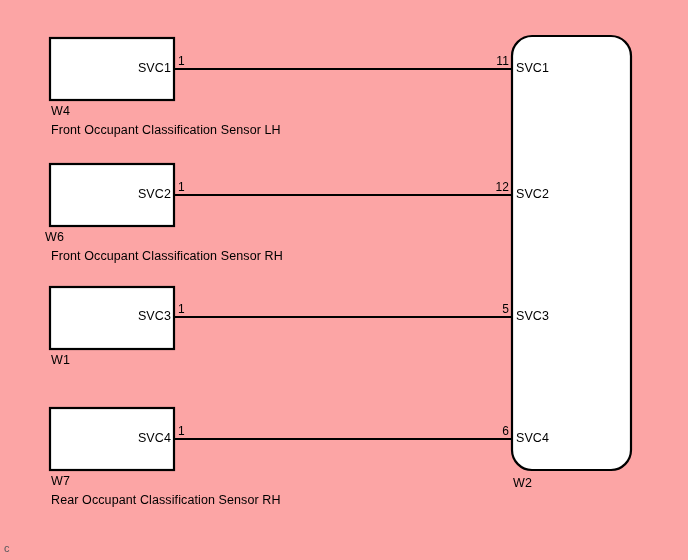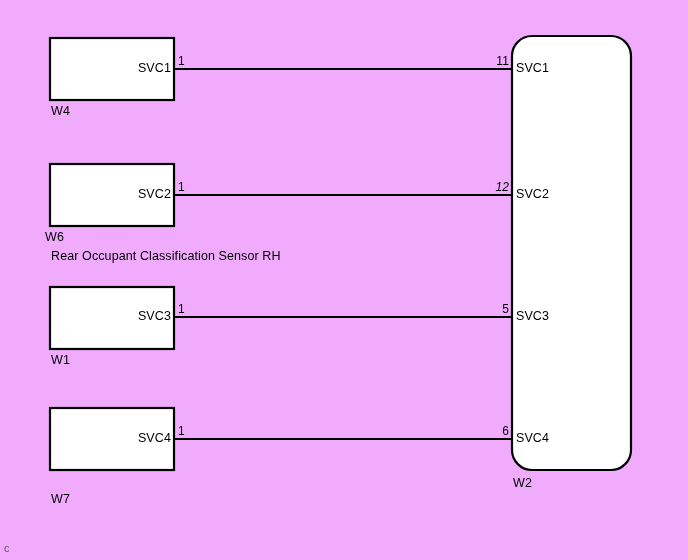--- a/index.html
+++ b/index.html
@@ -4,21 +4,21 @@
 <style>
   html, body {
     margin: 0;
     padding: 0;
     background: #ffffff;
   }
   #diagram-root {
     position: relative;
     width: 688px;
     height: 560px;
-    background: #f0abfc;
+    background: #fca5a5;
     font-family: "Liberation Sans", sans-serif;
     color: #000000;
     overflow: hidden;
   }
   .svg-layer {
     position: absolute;
     left: 0;
     top: 0;
     width: 688px;
     height: 560px;
@@ -83,38 +83,40 @@
 
     <line class="wire" x1="174" y1="69" x2="512" y2="69"></line>
     <line class="wire" x1="174" y1="195" x2="512" y2="195"></line>
     <line class="wire" x1="174" y1="317" x2="512" y2="317"></line>
     <line class="wire" x1="174" y1="439" x2="512" y2="439"></line>
   </svg>
 
   <div class="txt label-terminal right-align" style="left:171px; top:62px;">SVC1</div>
   <div class="txt label-pin" style="left:178px; top:55px;">1</div>
   <div class="txt label-code" style="left:51px; top:105px;">W4</div>
+  <div class="txt label-desc" style="left:51px; top:124px;">Front Occupant Classification Sensor LH</div>
 
   <div class="txt label-terminal right-align" style="left:171px; top:188px;">SVC2</div>
   <div class="txt label-pin" style="left:178px; top:181px;">1</div>
   <div class="txt label-code" style="left:45px; top:231px;">W6</div>
-  <div class="txt label-desc" style="left:51px; top:250px;">Rear Occupant Classification Sensor RH</div>
+  <div class="txt label-desc" style="left:51px; top:250px;">Front Occupant Classification Sensor RH</div>
 
   <div class="txt label-terminal right-align" style="left:171px; top:310px;">SVC3</div>
   <div class="txt label-pin" style="left:178px; top:303px;">1</div>
   <div class="txt label-code" style="left:51px; top:354px;">W1</div>
 
   <div class="txt label-terminal right-align" style="left:171px; top:432px;">SVC4</div>
   <div class="txt label-pin" style="left:178px; top:425px;">1</div>
-  <div class="txt label-code" style="left:51px; top:475px;margin-top:18px;">W7</div>
+  <div class="txt label-code" style="left:51px; top:475px;">W7</div>
+  <div class="txt label-desc" style="left:51px; top:494px;">Rear Occupant Classification Sensor RH</div>
 
   <div class="txt label-pin right-align" style="left:509px; top:55px;">11</div>
   <div class="txt label-terminal" style="left:516px; top:62px;">SVC1</div>
 
-  <div class="txt label-pin right-align" style="left:509px; top:181px;font-style:italic;">12</div>
+  <div class="txt label-pin right-align" style="left:509px; top:181px;">12</div>
   <div class="txt label-terminal" style="left:516px; top:188px;">SVC2</div>
 
   <div class="txt label-pin right-align" style="left:509px; top:303px;">5</div>
   <div class="txt label-terminal" style="left:516px; top:310px;">SVC3</div>
 
   <div class="txt label-pin right-align" style="left:509px; top:425px;">6</div>
   <div class="txt label-terminal" style="left:516px; top:432px;">SVC4</div>
 
   <div class="txt label-code" style="left:513px; top:477px;">W2</div>
 

